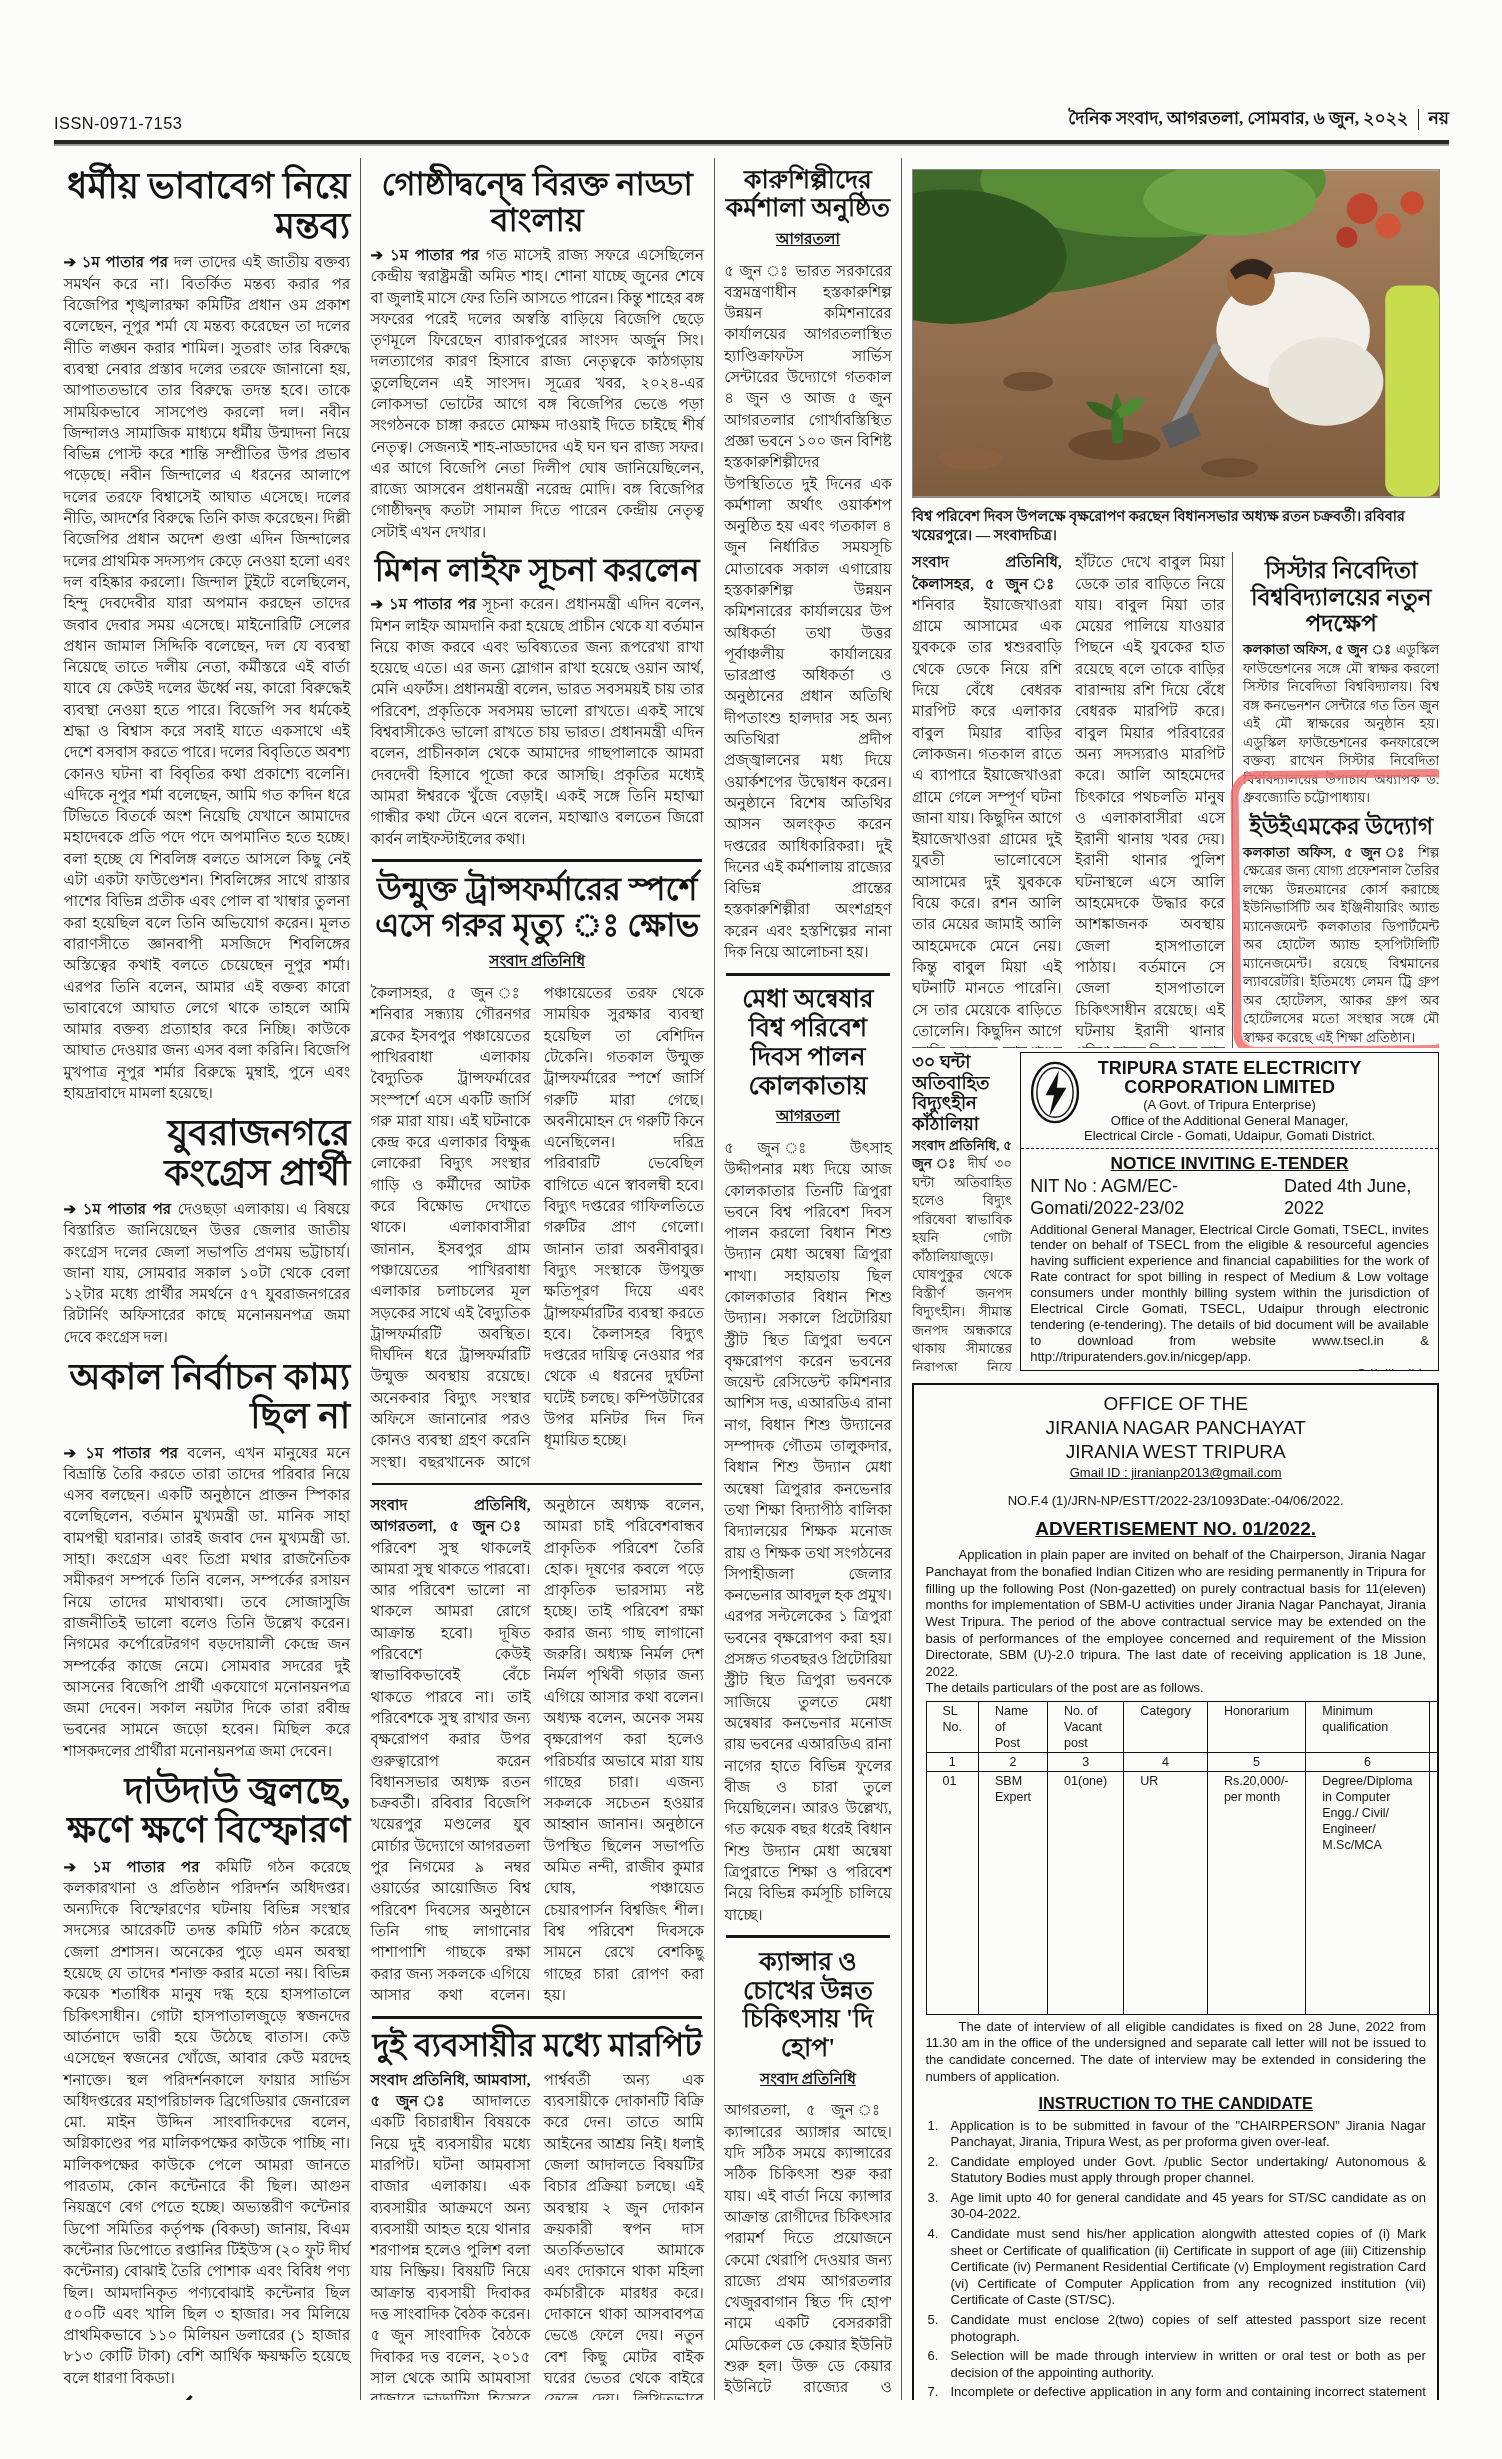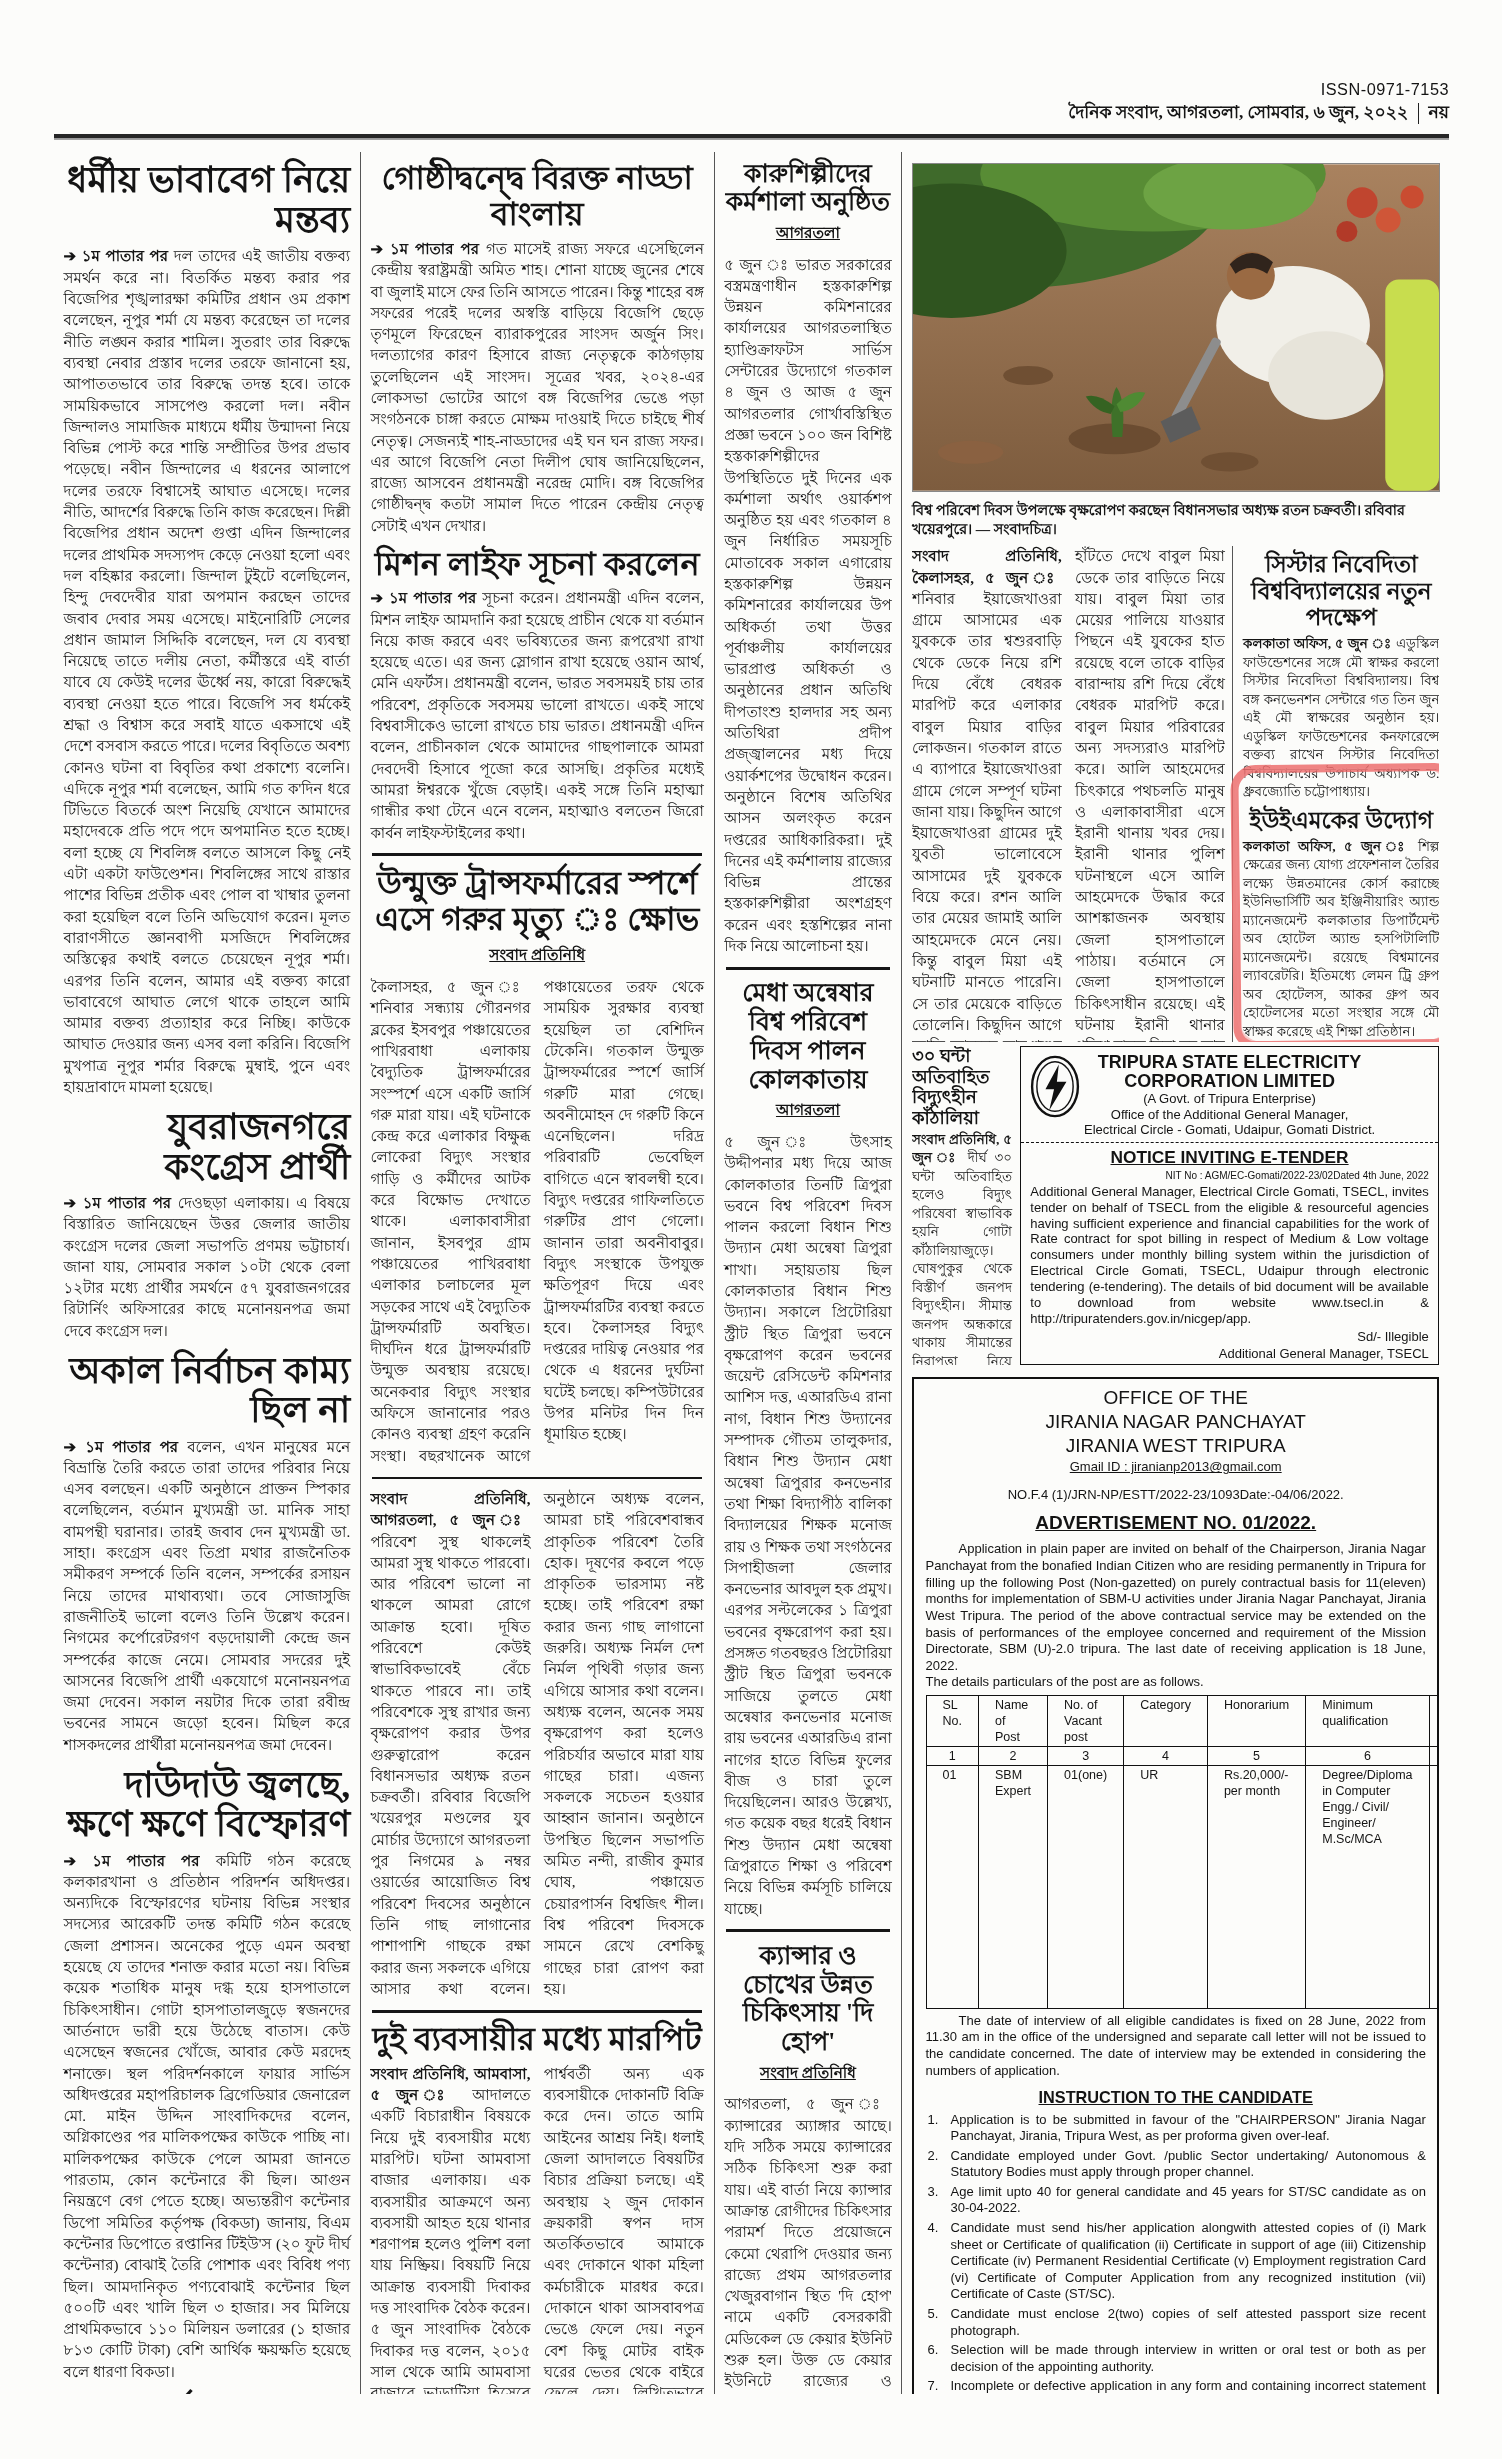--- a/index.html
+++ b/index.html
@@ -1,21 +1,21 @@
 <!DOCTYPE html>
 <html><head>
 <meta charset="utf-8">
 <style>
   html,body{margin:0;padding:0;}
   body{width:1503px;height:2459px;background:#fcfcfa;color:#141414;
        font-family:"Liberation Serif","DejaVu Serif",serif;overflow:hidden;position:relative;}
   .page{padding:0 54px;}
   
   .topbar{display:flex;justify-content:space-between;align-items:flex-end;
-          padding-top:80px;font-size:16.3px;flex-direction:column;}
+          padding-top:105px;font-size:16.3px;}
   .issn{font-family:"Liberation Sans","DejaVu Sans",sans-serif;letter-spacing:0.5px;}
   .mast{display:flex;align-items:center;gap:9.6px;font-weight:bold;font-size:17.3px;}
   .mast .vsep{width:1px;height:21px;background:#222;}
   .headrule{height:4.8px;background:#262626;margin-top:6.7px;box-shadow:0 1.9px 0 #999;}
   
   .main{display:flex;margin-top:13.4px;height:2242px;}
   .col{overflow:hidden;padding:0 9.6px;box-sizing:border-box;}
   .col+.col{border-left:1px solid #555;}
   .colA{width:306px;}
   .colB{width:354px;}
@@ -52,21 +52,21 @@
       transform:rotate(-.7deg);pointer-events:none;}
   .marker-box:after{content:"";position:absolute;left:-3.8px;top:-3.8px;right:-3.8px;bottom:-3.8px;
       border:2.9px solid rgba(240,140,140,.45);border-radius:25px;}
   
   .tsecl{flex:1;border:1.9px solid #111;padding:5.8px 9.6px;box-sizing:border-box;
          font-family:"Liberation Sans","DejaVu Sans",sans-serif;font-size:13px;line-height:1.22;position:relative;}
   .tsecl .org{font-weight:bold;font-size:18px;text-align:center;line-height:1.05;}
   .tsecl .sub{text-align:center;font-size:13px;}
   .tsecl .dashed{border-top:1.9px dashed #111;margin:3.8px -9.6px;}
   .tsecl .nt{font-weight:bold;font-size:17.3px;text-align:center;text-decoration:underline;margin:1.9px 0;}
-  .tsecl .nit{display:flex;justify-content:flex-end;font-size:10px;margin:1.9px 0;}
+  .tsecl .nit{display:flex;justify-content:center;font-size:18px;margin:1.9px 0;}
   .tsecl .tbody{text-align:justify;}
   .tsecl .sd{text-align:right;margin-top:1.9px;}
   .tsecl-logo{position:absolute;left:9.6px;top:7.7px;}
   
   .jir{border:2.9px solid #111;margin-top:11.5px;padding:7.7px 11.5px;box-sizing:border-box;height:1064px;overflow:hidden;
        font-family:"Liberation Sans","DejaVu Sans",sans-serif;font-size:13px;line-height:1.28;}
   .jir .offc{text-align:center;font-size:19px;line-height:1.25;}
   .jir .gmail{text-align:center;text-decoration:underline;font-size:13px;margin-top:1.9px;}
   .jir .refrow{display:flex;justify-content:center;margin-top:11px;}
   .jir .advt{text-align:center;font-weight:bold;font-size:19px;text-decoration:underline;margin:7.7px 0 5.8px;}

